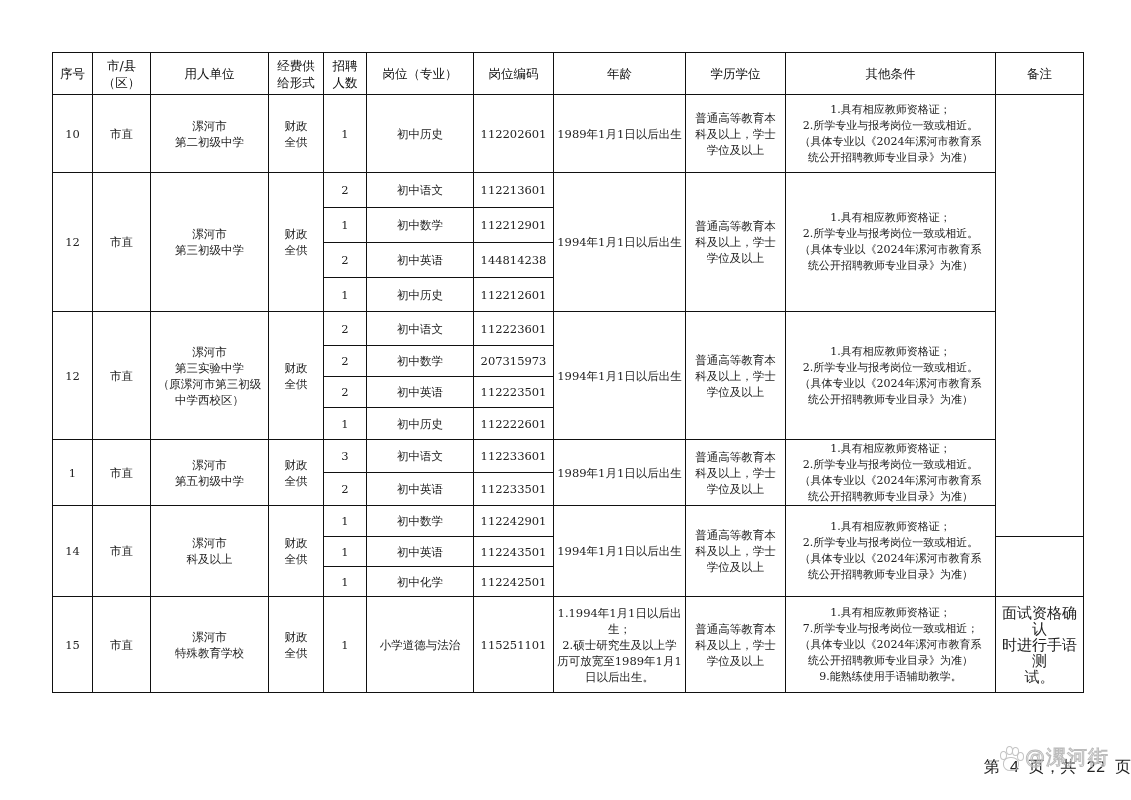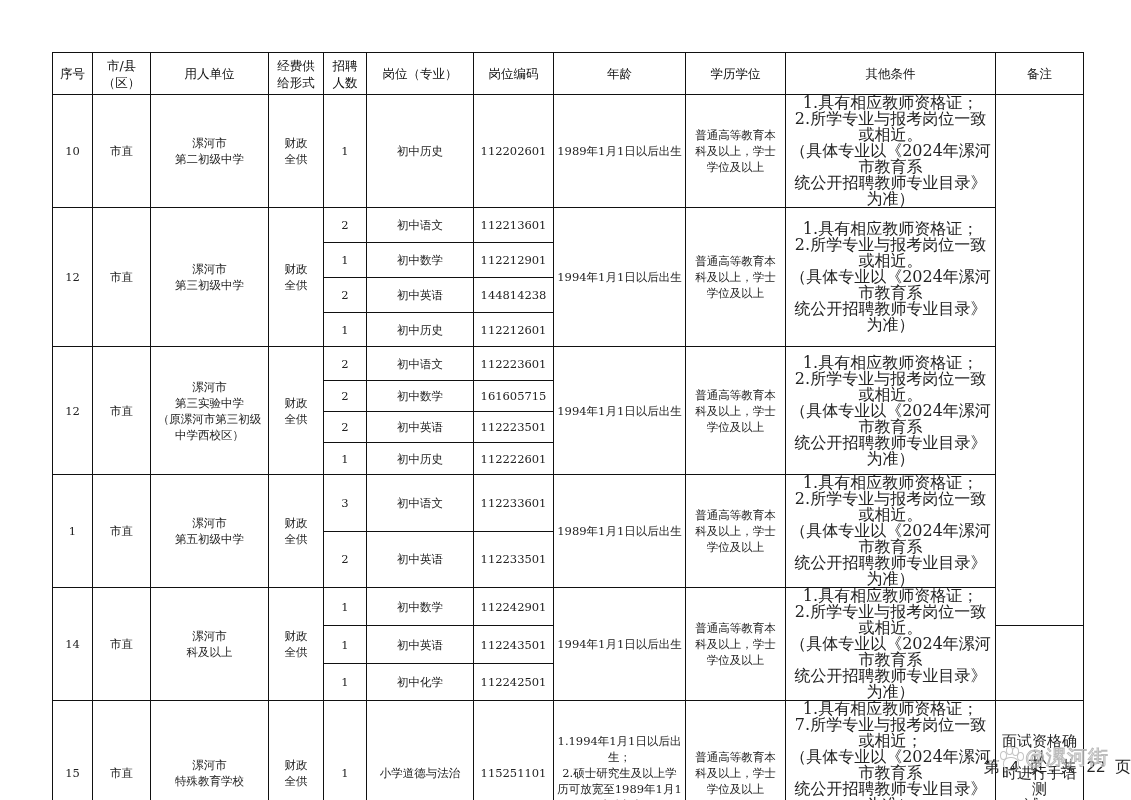--- a/index.html
+++ b/index.html
@@ -4,21 +4,21 @@
 <style>
   html, body { margin: 0; padding: 0; background: #ffffff; }
   body { width: 1131px; height: 800px; position: relative; overflow: hidden;
          font-family: "DejaVu Serif", "Liberation Serif", serif; color: #222; }
   table.recruit { position: absolute; left: 52px; top: 52px; width: 1031px;
     border-collapse: collapse; table-layout: fixed; font-size: 11.5px; padding-left: 48px; }
   table.recruit td, table.recruit th { border: 1.6px solid #111; text-align: center;
     vertical-align: middle; padding: 0 2px; line-height: 16px; font-weight: normal; }
   table.recruit th { font-family: "DejaVu Sans", "Liberation Sans", sans-serif; font-size: 12.5px; line-height: 17px; color: #111; }
   td.left { text-align: left; padding-left: 3px; }
-  td.cond { text-align: left; padding-left: 2px; font-size: 16px; line-height: 16px; }
+  td.cond { text-align: left; padding-left: 2px; font-size: 11px; line-height: 16px; }
   td.note { font-size: 15px; line-height: 16px; }
   .footer { position: absolute; left: 0; width: 1131px; top: 757px; text-align: right;
     font-size: 16px; color: #222; font-family: Liberation Mono, monospace; }
   .watermark { position: absolute; right: 22px; top: 744px; font-size: 20px; color: #d8d8d8;
     font-family: "DejaVu Sans", "Liberation Sans", sans-serif; letter-spacing: 1px;
     -webkit-text-stroke: 1px #bbb; color: transparent; display: flex; align-items: center; gap: 2px; }
   .paw { display: inline-block; width: 26px; height: 26px; position: relative; }
   .paw span { position: absolute; border: 1.5px solid #c4c4c4; border-radius: 50%; }
 </style>
 </head>
@@ -105,21 +105,21 @@
       <td>2</td>
       <td>初中语文</td>
       <td>112223601</td>
       <td rowspan="4">1994年1月1日以后出生</td>
       <td rowspan="4"><span>普通高等教育本</span><br><span>科及以上，学士</span><br><span>学位及以上</span></td>
       <td rowspan="4" class="cond"><span>1.具有相应教师资格证；</span><br><span>2.所学专业与报考岗位一致或相近。</span><br><span>（具体专业以《2024年漯河市教育系</span><br><span>统公开招聘教师专业目录》为准）</span></td>
     </tr>
     <tr style="height:31px">
       <td>2</td>
       <td>初中数学</td>
-      <td>161605715</td>
+      <td>207315973</td>
     </tr>
     <tr style="height:31px">
       <td>2</td>
       <td>初中英语</td>
       <td>112223501</td>
     </tr>
     <tr style="height:32px">
       <td>1</td>
       <td>初中历史</td>
       <td>112222601</td>

